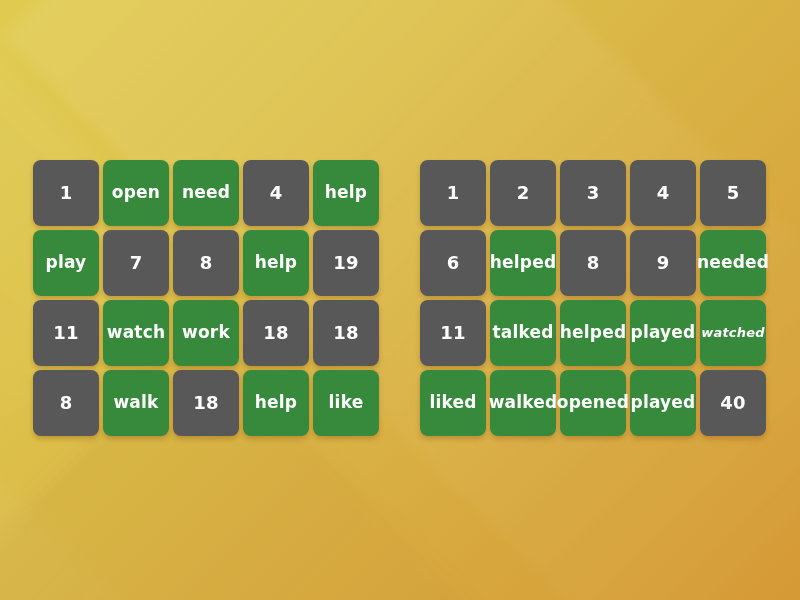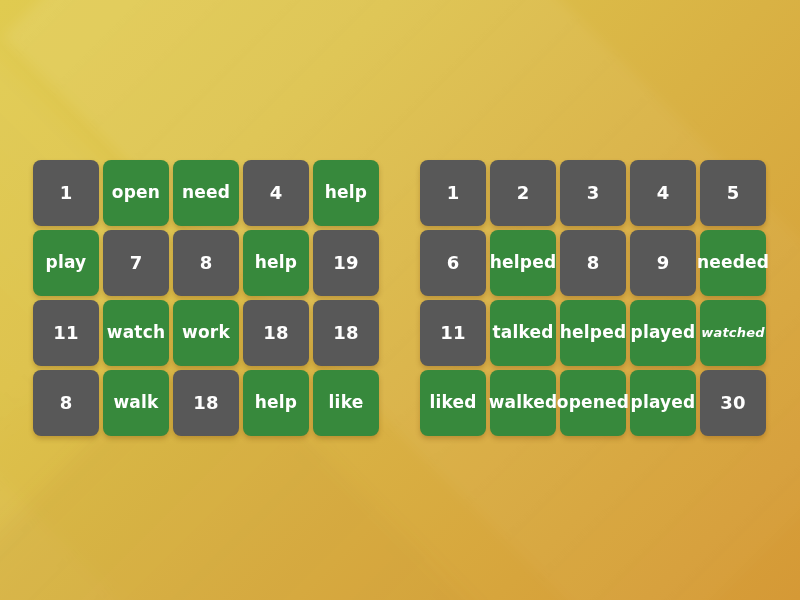--- a/index.html
+++ b/index.html
@@ -139,16 +139,16 @@
       <div class="tile green">needed</div>
       <div class="tile gray num">11</div>
       <div class="tile green">talked</div>
       <div class="tile green">helped</div>
       <div class="tile green">played</div>
       <div class="tile green small">watched</div>
       <div class="tile green">liked</div>
       <div class="tile green">walked</div>
       <div class="tile green">opened</div>
       <div class="tile green">played</div>
-      <div class="tile gray num">30</div>
+      <div class="tile gray num">40</div>
     </div>
 
 </div>
 
 </body></html>

